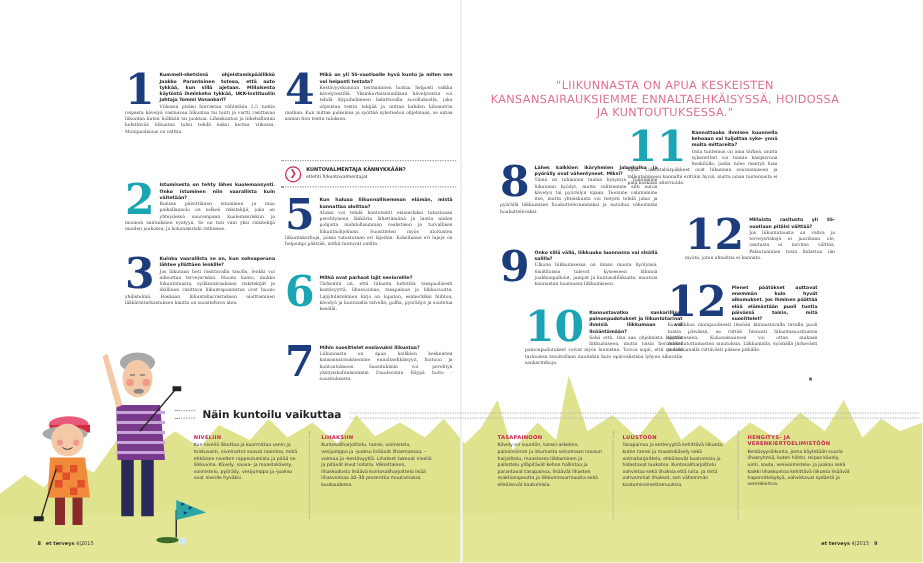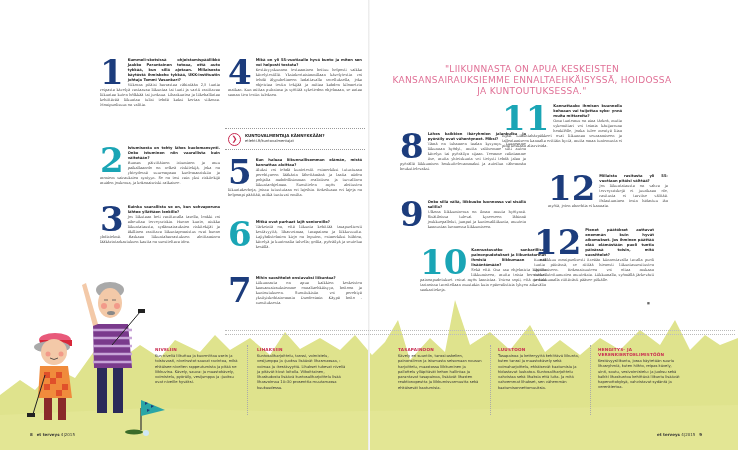--- a/index.html
+++ b/index.html
@@ -161,20 +161,23 @@
 
   <div class="q" style="left:534px;top:228px;width:120px;">
     <span class="num">12</span>
     <span class="qh">Pienet päätökset auttavat enemmän kuin hyvät aikomukset. Jos ihminen päättää elää elämästään puoli tuntia päivässä toisin, mitä suosittelet?</span>
     <span class="qp">Kun liikkuu monipuolisesti itseään kiinnostavalla tavalla puoli tuntia päivässä, se riittää hienosti liikuntasuositusten täyttämiseen. Kokonaisuuteen voi ottaa mukaan ruokailutottumusten muutoksia. Liikkumalla, syömällä järkevästi ja nukkumalla riittävästi pääsee pitkälle.</span>
   </div>
 
   <div class="end-mark">■</div>
 
   <div class="section-rule"></div>
+  <div class="section-title" style="background:#fff;width:auto;padding-right:6px;">
+    <span class="dots"></span><span>Näin kuntoilu vaikuttaa</span>
+  </div>
 
   <div class="eff" style="left:155px;top:347px;width:84px;">
     <h4>NIVELIIN</h4>
     <div>Kun niveliä liikuttaa ja kuormittaa usein ja toistuvasti, nivelrustot saavat ravintoa, mikä ehkäisee nivelten rappeutumista ja pitää ne liikkuvina. Kävely, sauva- ja maastokävely, voimistelu, pyöräily, vesijumppa ja -juoksu ovat niveille hyväksi.</div>
   </div>
   <div class="vdiv" style="left:247px;"></div>
   <div class="eff" style="left:257px;top:347px;width:90px;">
     <h4>LIHAKSIIN</h4>
     <div>Kuntosaliharjoittelu, tanssi, voimistelu, vesijumppa ja -juoksu lisäävät lihasmassaa, -voimaa ja -kestävyyttä. Lihakset tukevat niveliä ja pitävät kivut loitolla. Viikoittainen, lihaskudosta lisäävä kuntosaliharjoittelu lisää lihasvoimaa 10–30 prosenttia muutamassa kuukaudessa.</div>
   </div>

